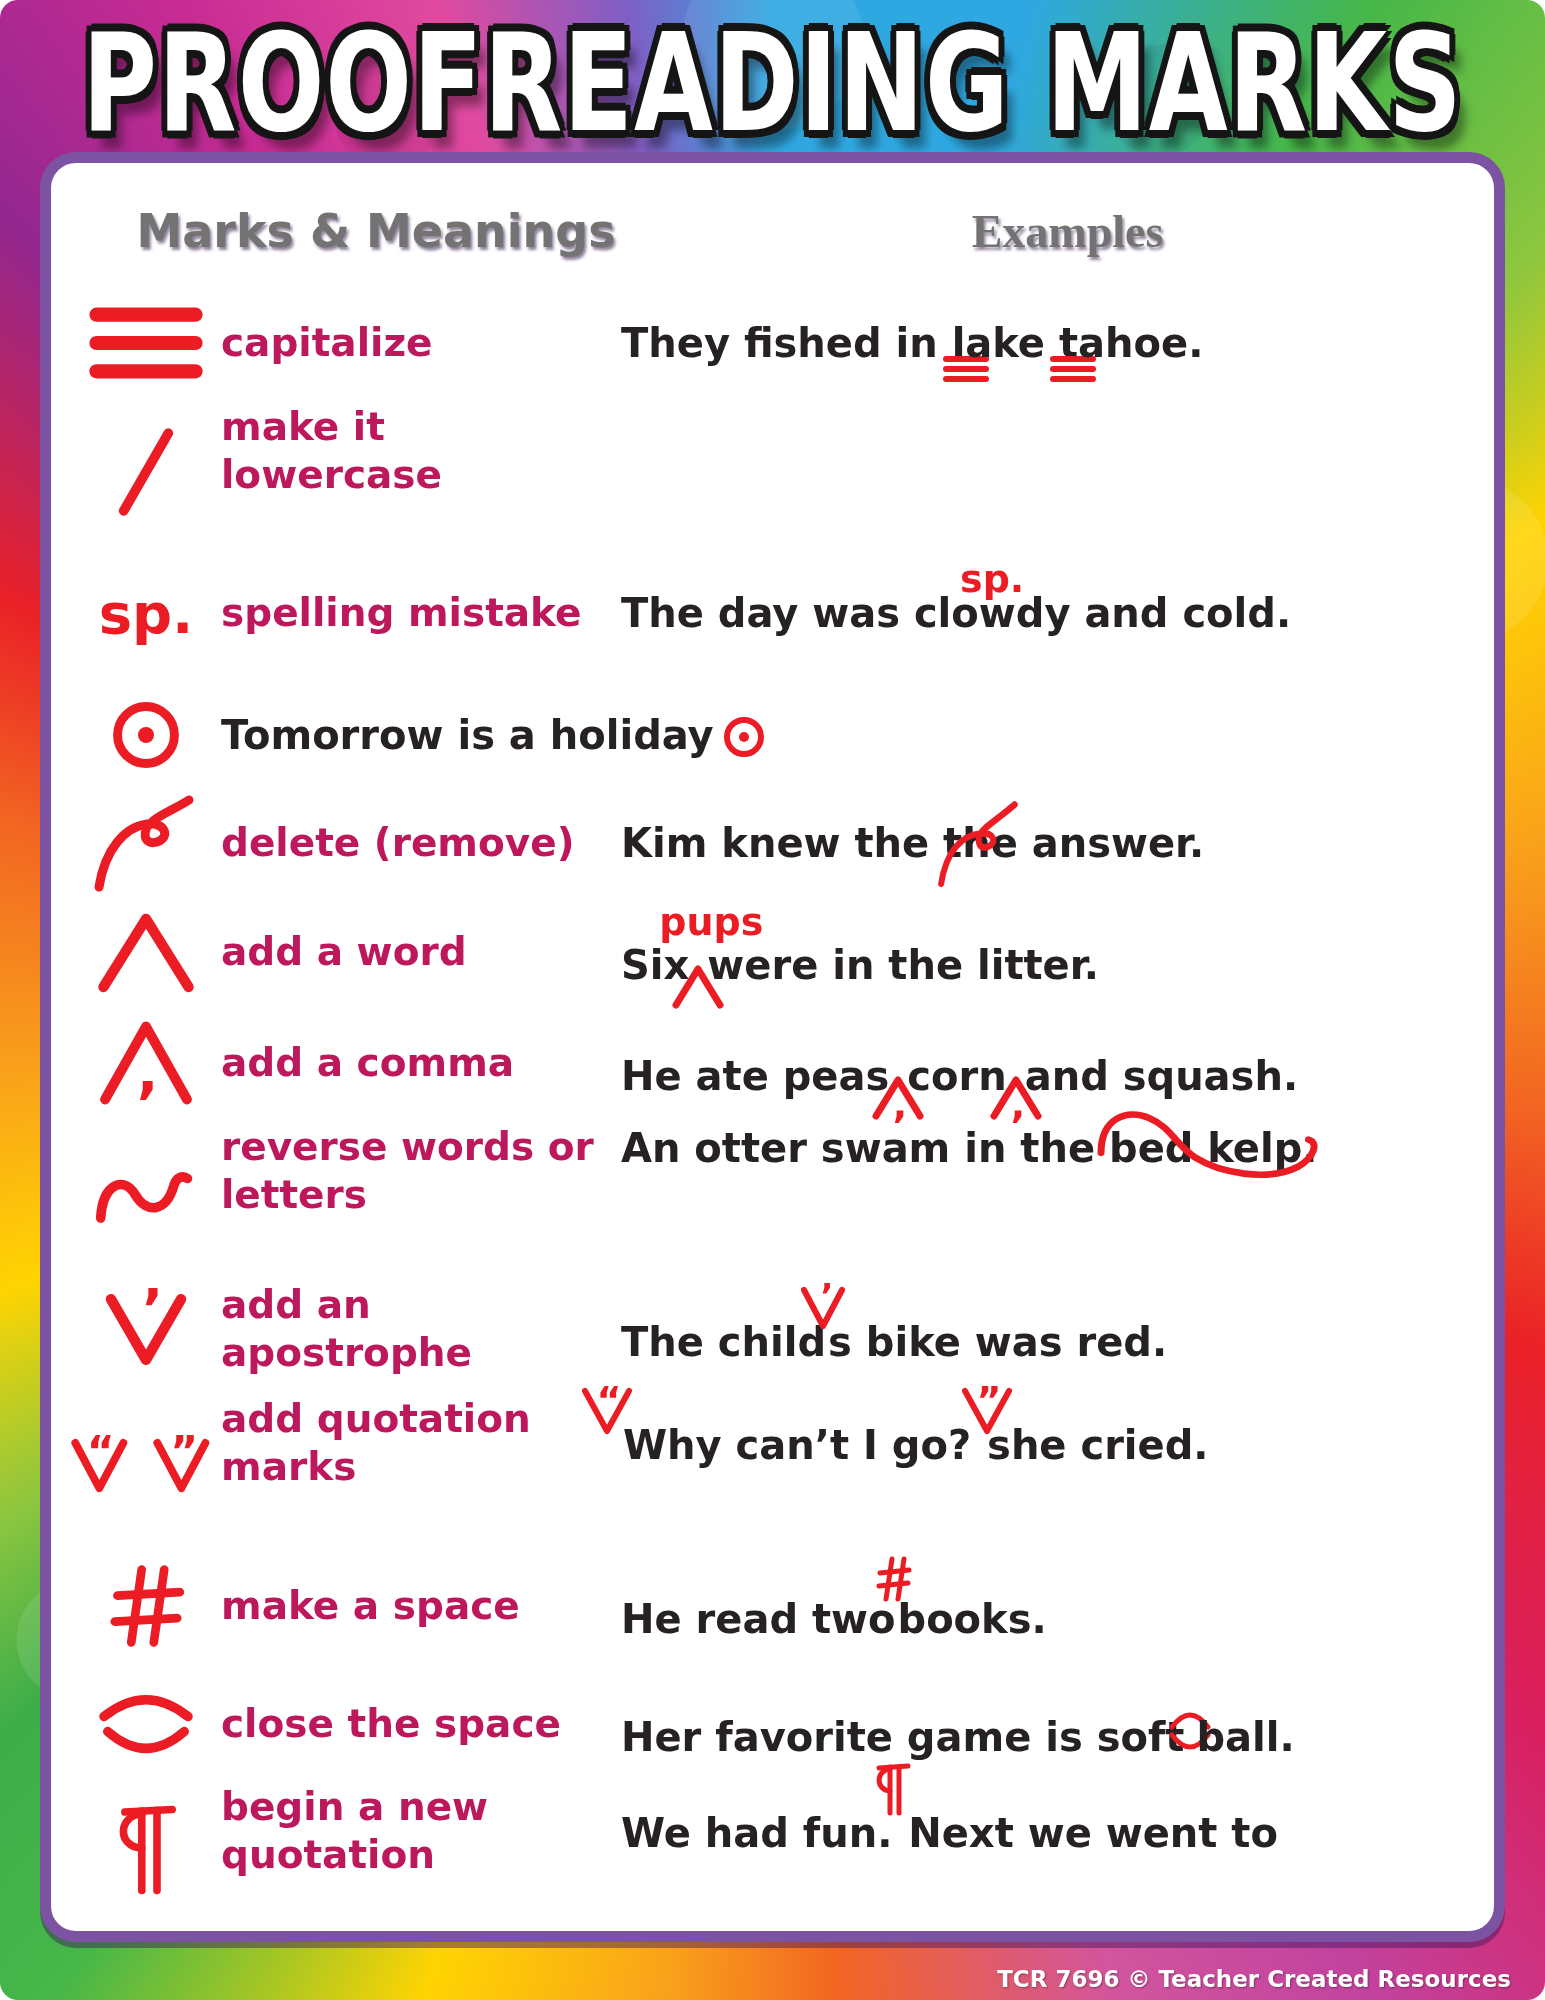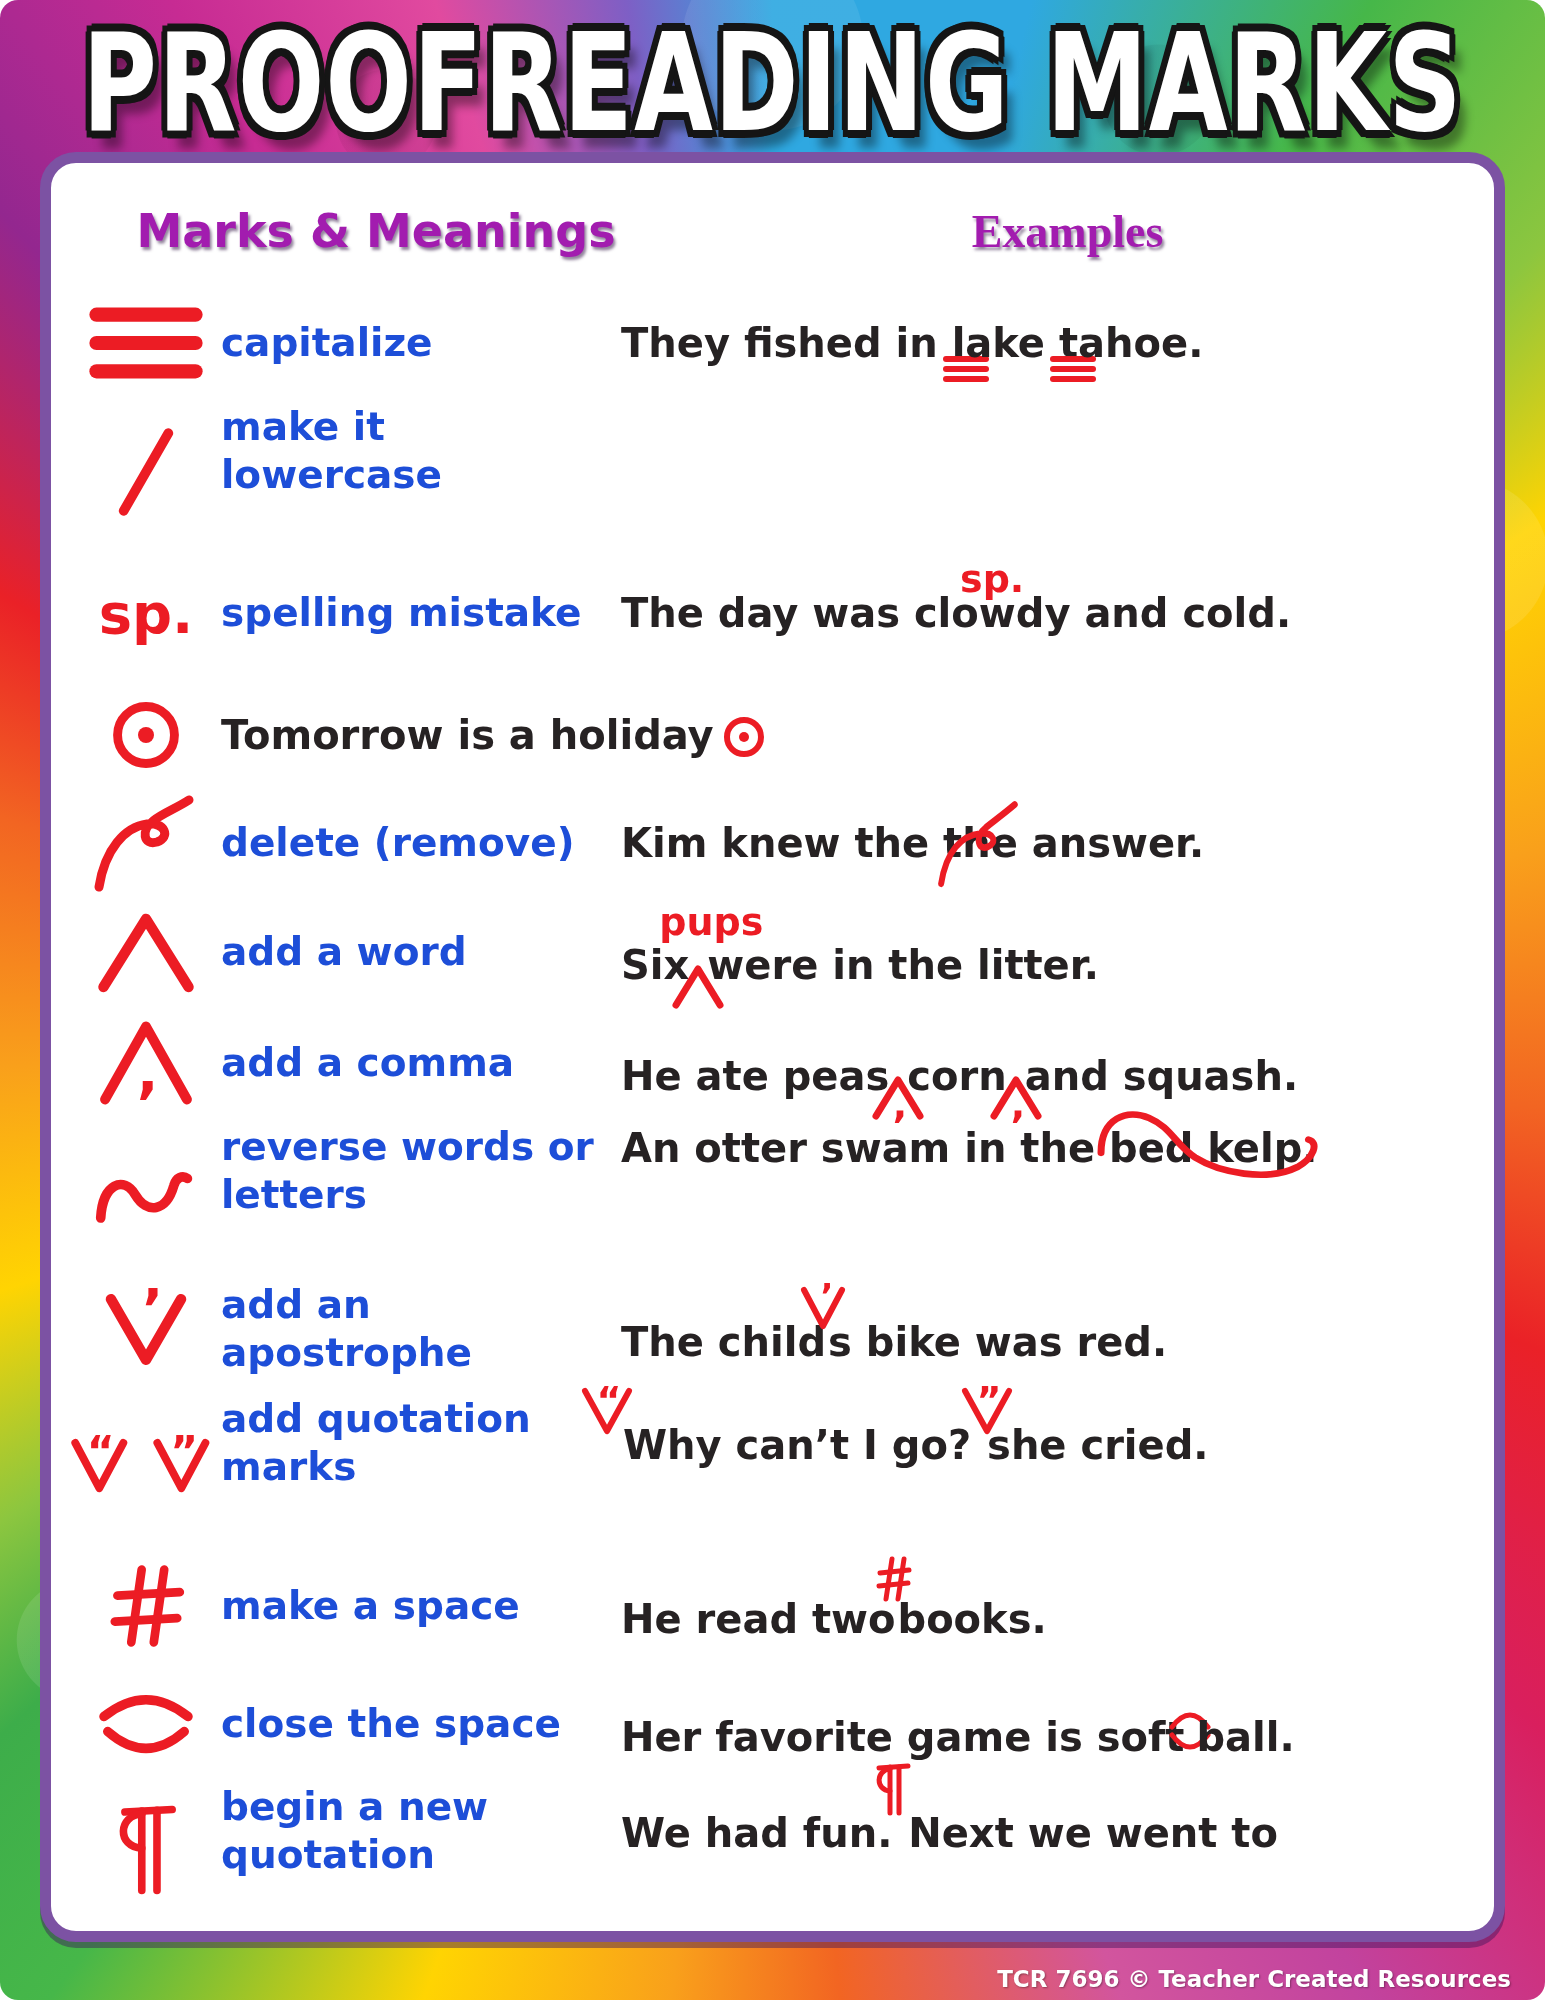--- a/index.html
+++ b/index.html
@@ -46,37 +46,37 @@
     position:absolute;left:40px;top:152px;width:1465px;height:1790px;
     background:#ffffff;border:11px solid #7C52A3;border-radius:36px;
     box-shadow:0 6px 0 rgba(60,20,90,.45), inset 0 2px 0 rgba(255,255,255,.3);
     box-sizing:border-box;
   }
   .col-headers{
     height:100px;display:grid;grid-template-columns:550px 1fr;align-items:center;
     padding:18px 20px 0 20px;
   }
   .ch{
-    text-align:center;color:#a21caf;font-weight:bold;font-size:46px;
+    text-align:center;color:#737373;font-weight:bold;font-size:46px;
     text-shadow:2px 3px 3px rgba(40,10,60,.5);
   }
   .ch1{padding-left:60px;}
   .ch2{padding-left:40px;font-family:Liberation Serif, serif;}
   #rows{padding-top:6px;}
   .row{
     display:grid;grid-template-columns:150px 400px 1fr;align-items:center;
     padding-left:20px;
   }
   .r0{height:112px}.r1{height:146px}.r2{height:136px}.r3{height:108px}
   .r4{height:108px}.r5{height:110px}.r6{height:112px}.r7{height:148px}
   .r8{height:124px}.r9{height:152px}.r10{height:126px}.r11{height:110px}.r12{height:142px}
   .tall .meaning,.tall .example{align-self:start;padding-top:4px;}
   .mark-cell{display:flex;justify-content:center;align-items:center;}
   .meaning{
-    font-size:39px;font-weight:bold;color:#1d4ed8;white-space:pre-line;line-height:1.22;
+    font-size:39px;font-weight:bold;color:#be185d;white-space:pre-line;line-height:1.22;
   }
   .example{
     position:relative;white-space:nowrap;font-size:40px;font-weight:bold;color:#262223;
     line-height:1.25;overflow:visible;
   }
   .sp-big{color:#EC1C24;font-size:56px;font-weight:bold;}
   .seg{position:relative;margin-top:24px;}
   .gap{display:inline-block;position:relative;height:1em;vertical-align:baseline;}
   .mk{position:absolute;line-height:0;pointer-events:none;}
   .mk svg{display:block;overflow:visible;}

